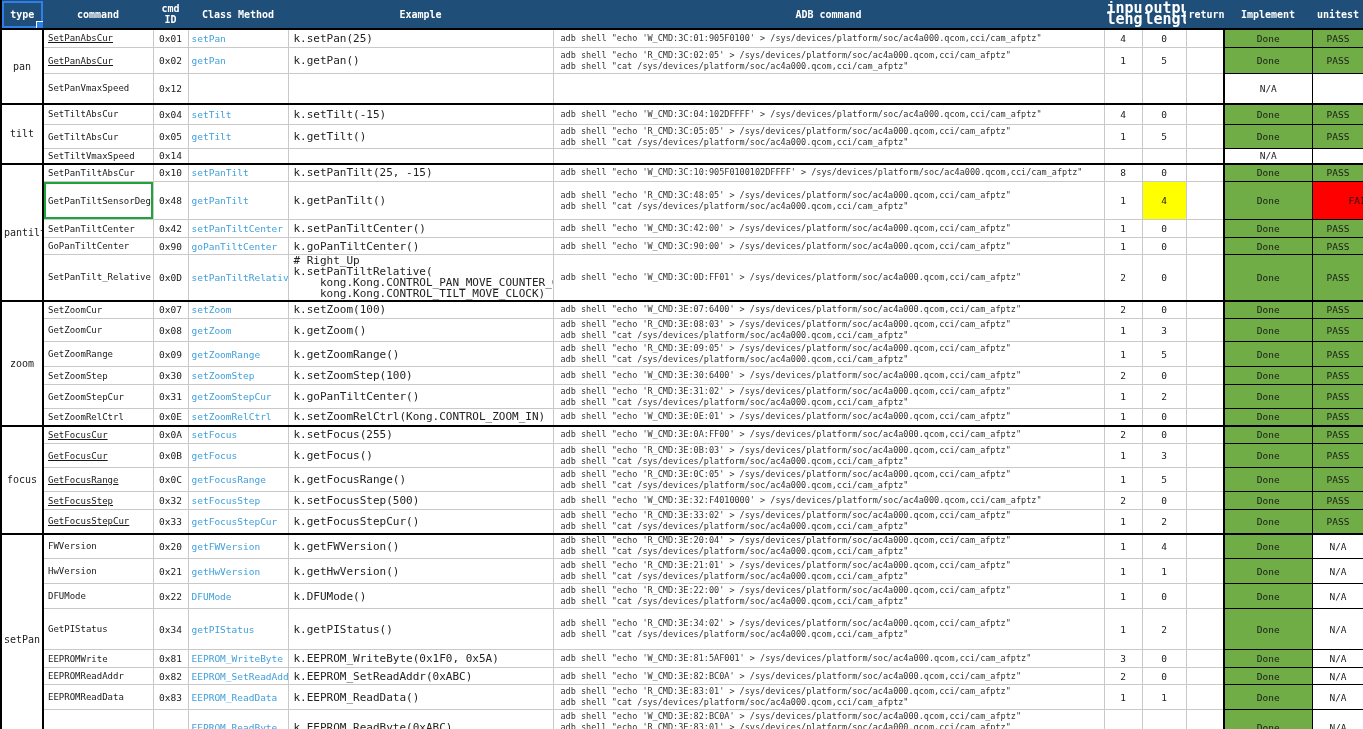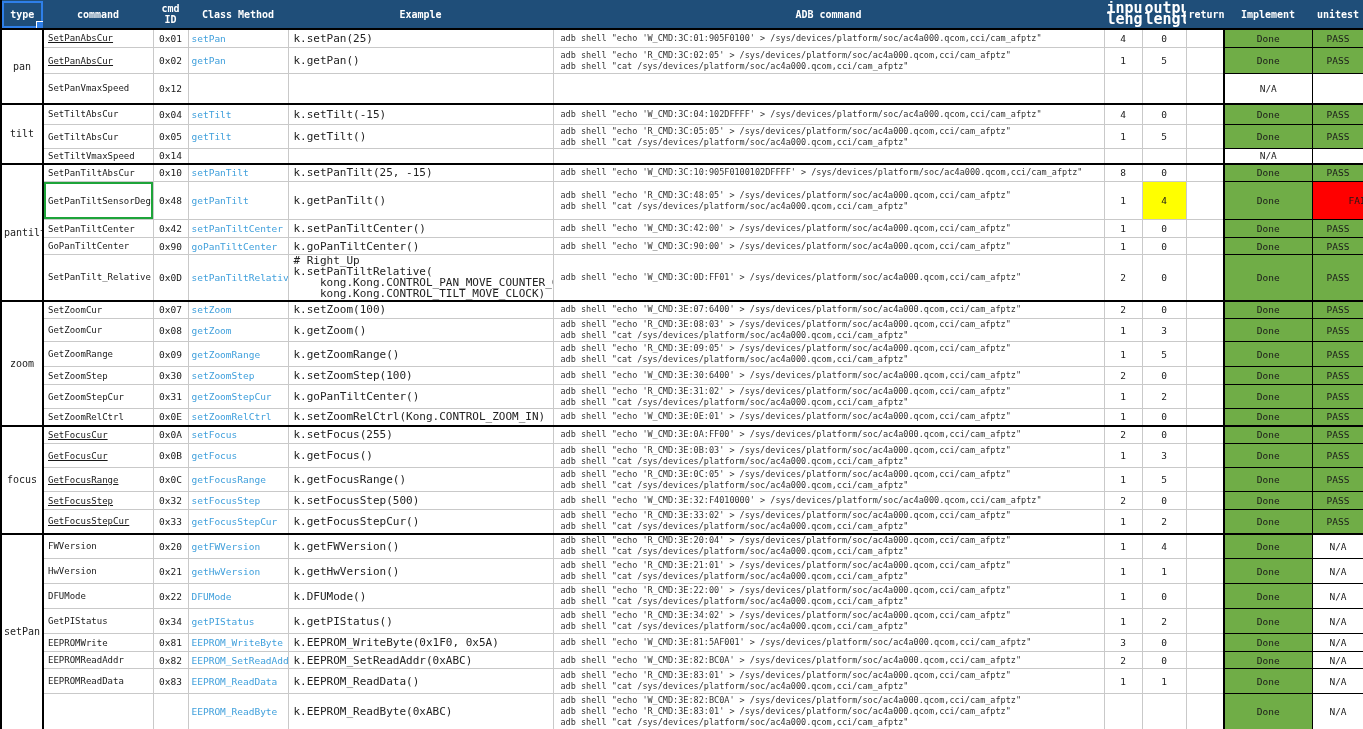--- a/index.html
+++ b/index.html
@@ -380,21 +380,21 @@
           <td class="method">DFUMode</td>
           <td class="example">k.DFUMode()</td>
           <td class="adb">adb shell "echo 'R_CMD:3E:22:00' &gt; /sys/devices/platform/soc/ac4a000.qcom,cci/cam_afptz"
 adb shell "cat /sys/devices/platform/soc/ac4a000.qcom,cci/cam_afptz"</td>
           <td class="num">1</td>
           <td class="num">0</td>
           <td class="num"></td>
           <td class="impl bg-green">Done</td>
           <td class="test">N/A</td>
         </tr>
-        <tr style="height: 25px;">
+        <tr style="height: 41px;">
           <td class="cmd"><span>GetPIStatus</span></td>
           <td class="cid">0x34</td>
           <td class="method">getPIStatus</td>
           <td class="example">k.getPIStatus()</td>
           <td class="adb">adb shell "echo 'R_CMD:3E:34:02' &gt; /sys/devices/platform/soc/ac4a000.qcom,cci/cam_afptz"
 adb shell "cat /sys/devices/platform/soc/ac4a000.qcom,cci/cam_afptz"</td>
           <td class="num">1</td>
           <td class="num">2</td>
           <td class="num"></td>
           <td class="impl bg-green">Done</td>

